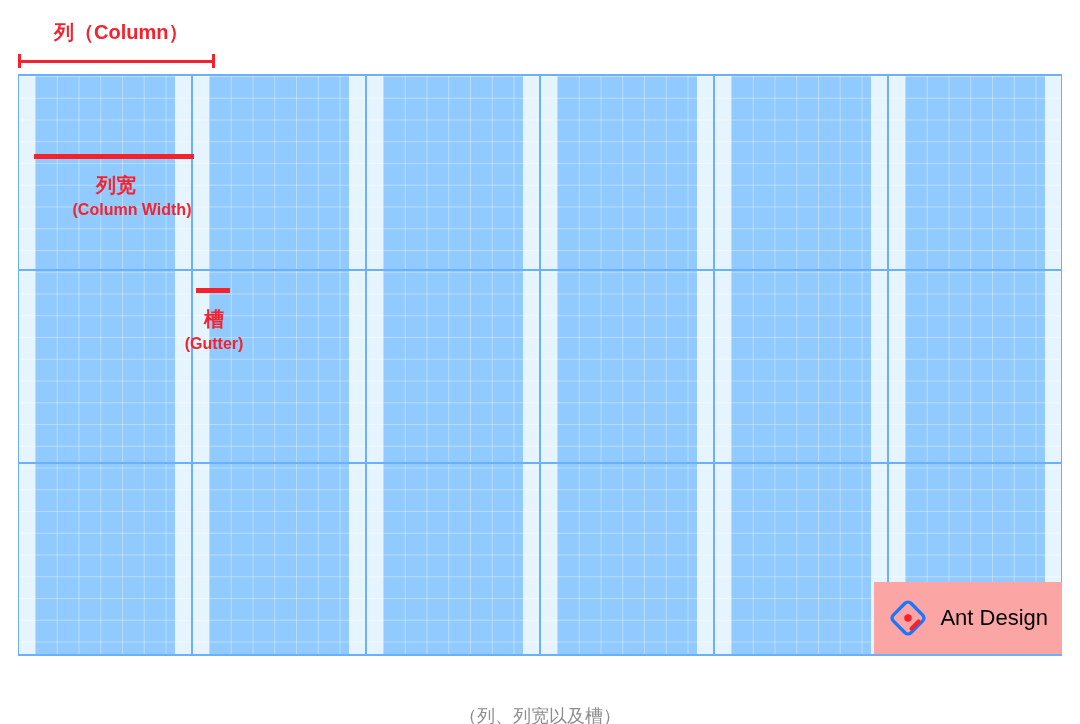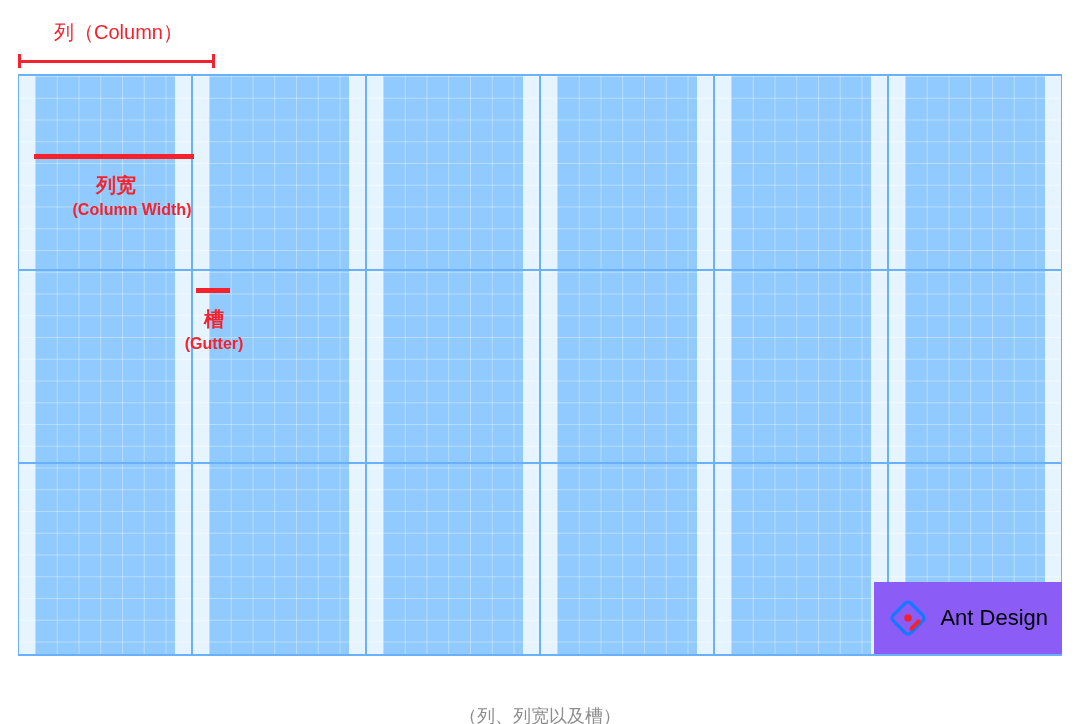--- a/index.html
+++ b/index.html
@@ -26,21 +26,21 @@
   }
 
   
   .col-label-wrap {
     position: absolute;
     left: 54px;
     top: 18px;
     width: 125px;
     color: var(--accent-red);
     font-size: 20px;
-    font-weight: 400;
+    font-weight: 700;
     text-align: center;
   }
   .col-label-text { line-height: 1.4; white-space: nowrap; }
   .col-bracket {
     position: absolute;
     left: 18px;
     top: 54px;
     width: 197px;
     height: 14px;
   }
@@ -179,21 +179,21 @@
   }
   .gutter-label .line1 { font-size: 20px; }
   .gutter-label .line2 { font-size: 16px; margin-top: 2px; text-align: center; }
 
   
   .brand {
     position: absolute;
     right: 0;
     bottom: 0;
     height: 72px;
-    background: #8b5cf6;
+    background: #fca5a5;
     display: flex;
     align-items: center;
     gap: 12px;
     padding: 0 14px 0 14px;
     z-index: 6;
   }
   .brand .logo { width: 40px; height: 40px; display: block; }
   .brand .name { font-size: 22px; font-weight: 500; color: #000; white-space: nowrap; }
 
   

